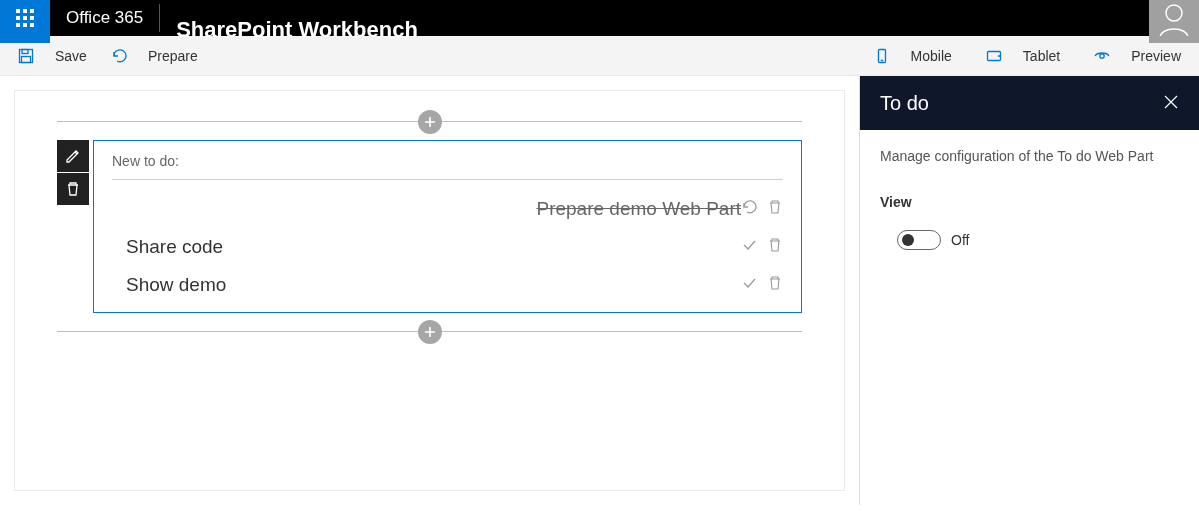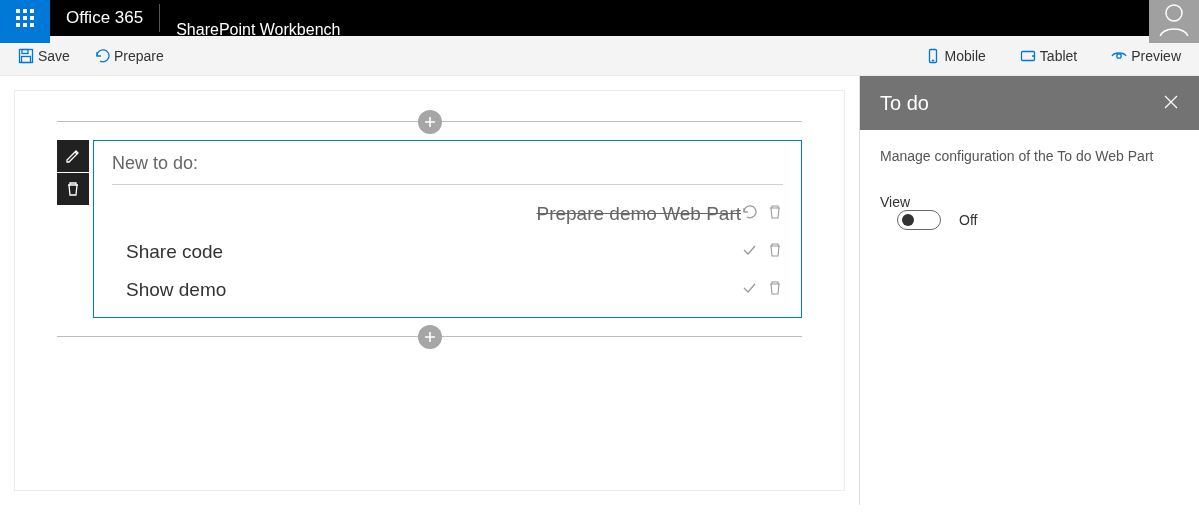--- a/index.html
+++ b/index.html
@@ -2,65 +2,65 @@
 <html><head>
 <meta charset="utf-8">
 <style>
   * { box-sizing: border-box; margin: 0; padding: 0; font-family: "Segoe UI", -apple-system, sans-serif; }
   body { width: 1199px; height: 519px; overflow: hidden; background: #fff; }
 
   
   .top-header { height: 36px; background: #000; display: flex; align-items: center; color: #fff; }
   .waffle { width: 50px; height: 50px; background: #0078d7; display: flex; align-items: center; justify-content: center; }
   .brand { padding: 0 16px; border-right: 1px solid #555; font-size: 17px; font-weight: 300; height: 28px; display: flex; align-items: center; }
-  .app-title { padding: 0 16px; font-size: 16px; font-weight: 400; margin-top: 24px; }
+  .app-title { padding: 0 16px; font-size: 22px; font-weight: 700; margin-top: 24px; }
   .header-spacer { flex: 1; }
   .avatar-box { width: 50px; height: 50px; background: #a0a0a0; display: flex; align-items: center; justify-content: center; }
 
   
   .commandbar { height: 40px; background: #f4f4f4; display: flex; align-items: center; padding: 0 18px; font-size: 14px; color: #333; border-bottom: 1px solid #eaeaea; }
-  .cmd { display: flex; align-items: center; gap: 4px; margin-right: 24px; cursor: pointer; }
+  .cmd { display: flex; align-items: center; gap: 21px; margin-right: 24px; cursor: pointer; }
   .cmd svg { width: 16px; height: 16px; }
   .cmd-right { margin-left: auto; display: flex; justify-content: center; }
   .cmd-right .cmd { margin-right: 0; margin-left: 34px; }
 
   
   .main { display: flex; height: calc(519px - 50px - 40px); }
   .canvas-col { flex: 1; padding: 14px; background: #fff; }
   .canvas { border: 1px solid #eaeaea; height: 100%; padding: 22px 42px 22px 42px; position: relative; }
 
   .hrline { height: 1px; background: #bdbdbd; position: relative; margin: 8px 0 18px 0; }
   .hrline.bottom { margin: 18px 0 8px 0; }
   .plus-circle { position: absolute; left: 50%; top: 50%; transform: translate(-50%,-50%); width: 24px; height: 24px; background: #a6a6a6; border-radius: 50%; display: flex; align-items: center; justify-content: center; color: #fff; cursor: pointer; }
 
   .webpart-row { display: flex; align-items: flex-start; }
   .wp-toolbar { display: flex; flex-direction: column; width: 32px; margin-right: 4px; margin-top: 0; }
   .wp-tool { width: 32px; height: 32px; background: #212121; display: flex; align-items: center; justify-content: center; cursor: pointer; }
   .wp-tool + .wp-tool { margin-top: 1px; }
   .wp-tool svg { width: 16px; height: 16px; stroke: #fff; fill: none; }
 
   .webpart { flex: 1; border: 1px solid #0078d7; padding: 12px 18px 8px 18px; }
-  .new-todo { font-size: 18px; color: #666; padding-bottom: 10px; border-bottom: 1px solid #d0d0d0; }
+  .new-todo { font-size: 14px; color: #666; padding-bottom: 10px; border-bottom: 1px solid #d0d0d0; }
   .todo-list { padding: 10px 0 0 14px; }
   .todo-item { display: flex; align-items: center; padding: 8px 0; font-size: 19px; color: #333; }
   .todo-item.done .todo-text { text-decoration: line-through; color: #666; text-align: right; }
   .todo-text { flex: 1; }
   .todo-actions { display: flex; gap: 10px; color: #888; }
   .todo-actions svg { width: 16px; height: 16px; cursor: pointer; }
 
   
   .prop-pane { width: 340px; border-left: 1px solid #ddd; background: #fff; display: flex; flex-direction: column; }
-  .prop-header { height: 54px; background: #737373; color: #fff; display: flex; align-items: center; padding: 0 20px; font-size: 20px; font-weight: 300; }
+  .prop-header { height: 54px; background: #0f172a; color: #fff; display: flex; align-items: center; padding: 0 20px; font-size: 20px; font-weight: 300; }
   .prop-header .spacer { flex: 1; }
   .prop-close { cursor: pointer; }
   .prop-body { padding: 18px 20px; font-size: 14px; color: #333; }
   .prop-desc { color: #555; margin-bottom: 30px; }
-  .prop-section { font-weight: 400; }
+  .prop-section { font-weight: 700; margin-bottom: 20px; }
   .prop-field-label { color: #555; margin-bottom: 8px; }
-  .toggle-row { display: flex; align-items: center; gap: 18px; padding-left: 17px; }
+  .toggle-row { display: flex; align-items: center; gap: 10px; padding-left: 17px; }
   .toggle { width: 44px; height: 20px; border: 1px solid #666; border-radius: 10px; position: relative; cursor: pointer; background: #fff; }
   .toggle-knob { position: absolute; width: 12px; height: 12px; background: #333; border-radius: 50%; top: 3px; left: 4px; }
   .toggle-label { color: #333; }
 
   .icon-blue { stroke: #0078d7; fill: none; }
 </style>
 </head>
 <body>
 
 <div class="top-header">

